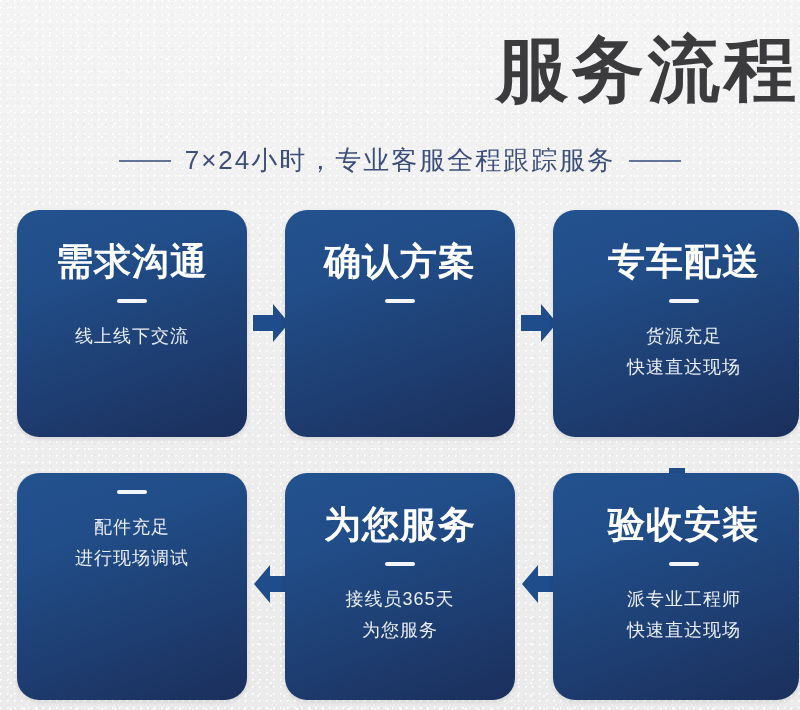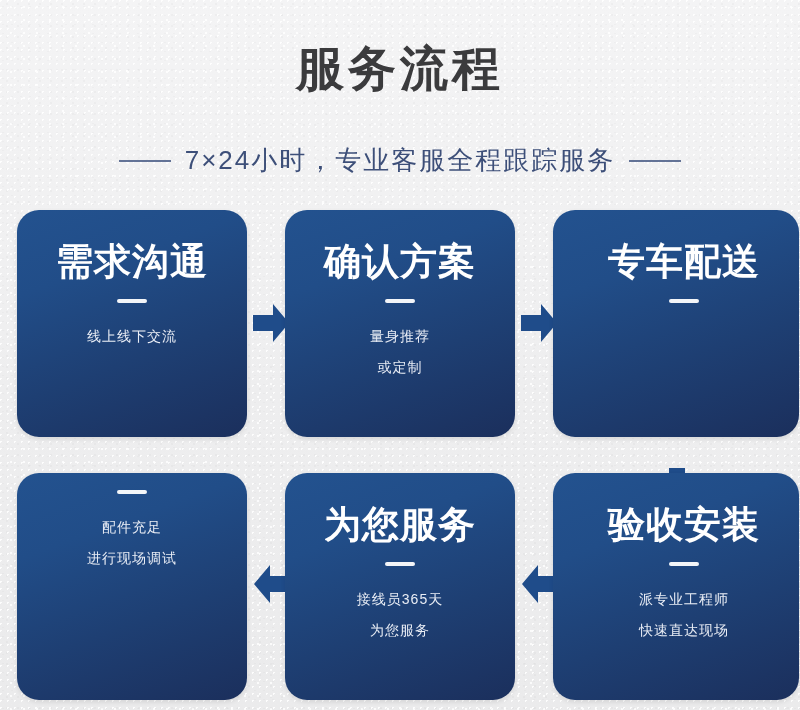--- a/index.html
+++ b/index.html
@@ -17,22 +17,22 @@
       radial-gradient(circle at 63% 37%, rgba(0,0,0,.025) 0 1px, transparent 1px),
       radial-gradient(circle at 31% 72%, rgba(0,0,0,.02) 0 1px, transparent 1px),
       radial-gradient(circle at 85% 55%, rgba(255,255,255,.8) 0 1px, transparent 1px),
       linear-gradient(180deg,#f4f4f5 0%,#eeeeef 55%,#ebebec 100%);
     background-size:7px 7px,11px 11px,9px 9px,13px 13px,100% 100%;
   }
 
   
   .title{
     position:absolute;left:0;right:0;top:30px;
-    text-align:center;
-    font-size:48px;
+    text-align:right;
+    font-size:72px;
     line-height:78px;
     font-weight:bold;
     letter-spacing:4px;
     color:#3b3b3d;
   }
   .subtitle-row{
     position:absolute;left:0;right:0;top:143px;
     display:flex;align-items:center;justify-content:center;
     gap:14px;
   }
@@ -81,21 +81,21 @@
   }
   .card-rule{
     margin-top:17px;
     width:30px;height:4px;
     background:#ffffff;
     border-radius:2px;
     opacity:.95;
   }
   .card-desc{
     margin-top:18px;
-    font-size:14px;
+    font-size:18px;
     line-height:31px;
     color:#e9edf5;
     text-align:center;
     letter-spacing:1px;
     white-space:pre-line;
   }
 
   
   .arrow{position:absolute;}
   .arrow svg{display:block;}
@@ -130,33 +130,33 @@
 
       <div class="arrow arrow-h1">
         <svg width="36" height="38" viewBox="0 0 36 38">
           <polygon points="0,11 20,11 20,0 36,19 20,38 20,27 0,27" fill="#1f4c8a"></polygon>
         </svg>
       </div>
 
       <div class="card c2">
         <div class="card-title">确认方案</div>
         <div class="card-rule"></div>
-        <div class="card-desc">量身推荐
-或定制</div>
       </div>
 
       <div class="arrow arrow-h2">
         <svg width="36" height="38" viewBox="0 0 36 38">
           <polygon points="0,11 20,11 20,0 36,19 20,38 20,27 0,27" fill="#1f4c8a"></polygon>
         </svg>
       </div>
 
       <div class="card c3">
         <div class="card-title">专车配送</div>
         <div class="card-rule"></div>
+        <div class="card-desc">货源充足
+快速直达现场</div>
       </div>
 
     </div>
 
     <div class="row">
 
       <div class="arrow arrow-down">
         <svg width="40" height="50" viewBox="0 0 40 50">
           <polygon points="12,-12 28,-12 28,26 40,26 20,50 0,26 12,26" fill="#1f4c8a"></polygon>
         </svg>

